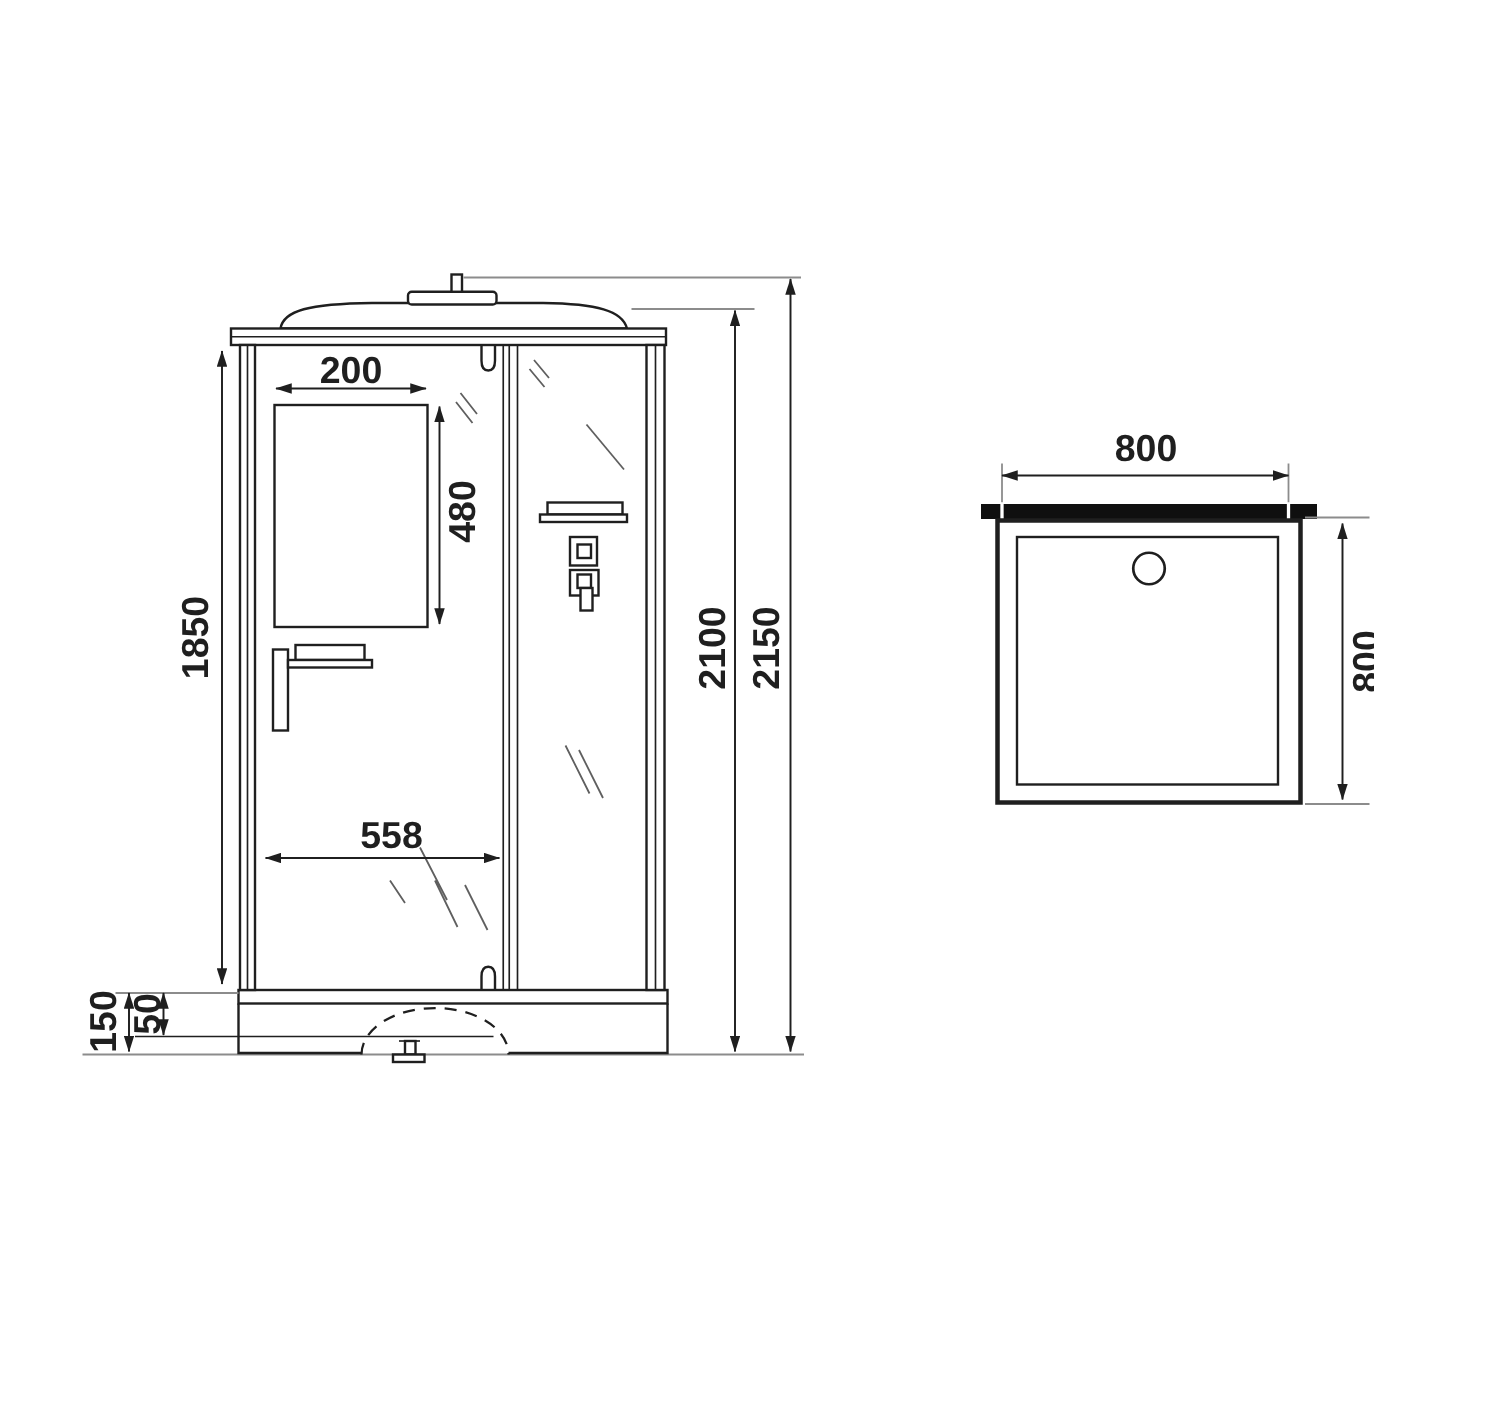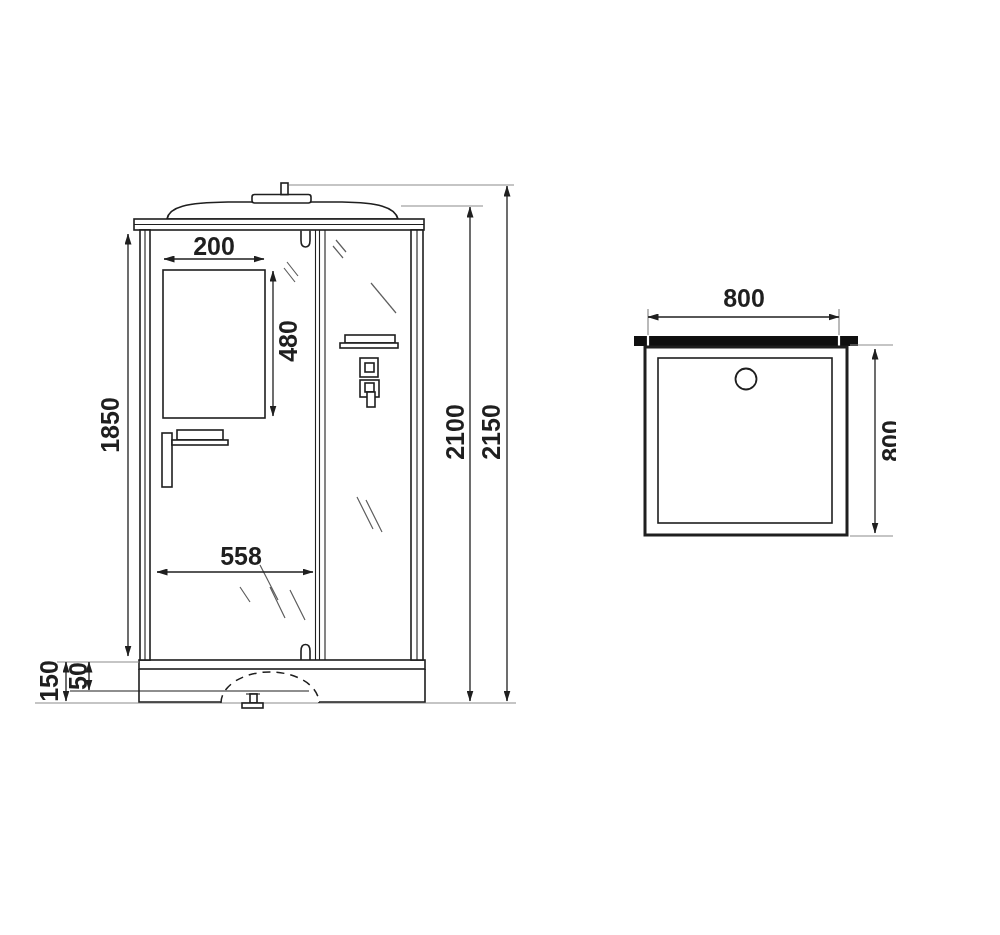--- a/index.html
+++ b/index.html
@@ -3,21 +3,21 @@
 <meta charset="utf-8">
 <style>
   :root{
     --line-main:#1f1f1f;
     --line-ext:#8c8c8c;
     --line-dim:#1f1f1f;
     --wall-bar:#0f0f0f;
     --bg:#ffffff;
   }
   html,body{margin:0;padding:0;background:var(--bg);}
-  .stage{width:896px;height:935px;background:var(--bg);position:relative;overflow:hidden;}
+  .stage{width:896px;height:935px;background:var(--bg);position:relative;overflow:hidden;padding-left:20px;}
   svg{display:block;}
   .ol{stroke:var(--line-main);stroke-width:1.6;fill:#fff;}
   .oln{stroke:var(--line-main);stroke-width:1.6;fill:none;}
   .thin{stroke:var(--line-main);stroke-width:1.1;fill:none;}
   .ext{stroke:var(--line-ext);stroke-width:1.2;fill:none;}
   .dim{stroke:var(--line-dim);stroke-width:1.3;fill:none;}
   .shine{stroke:#5f5f5f;stroke-width:1.2;fill:none;}
   .dash{stroke:var(--line-main);stroke-width:1.5;fill:none;stroke-dasharray:8 6;}
   .dim-label{font-family:"Liberation Sans",sans-serif;font-weight:700;font-size:25px;fill:var(--line-dim);text-anchor:middle;}
   .heavy{stroke:var(--line-main);stroke-width:3;fill:#fff;}

